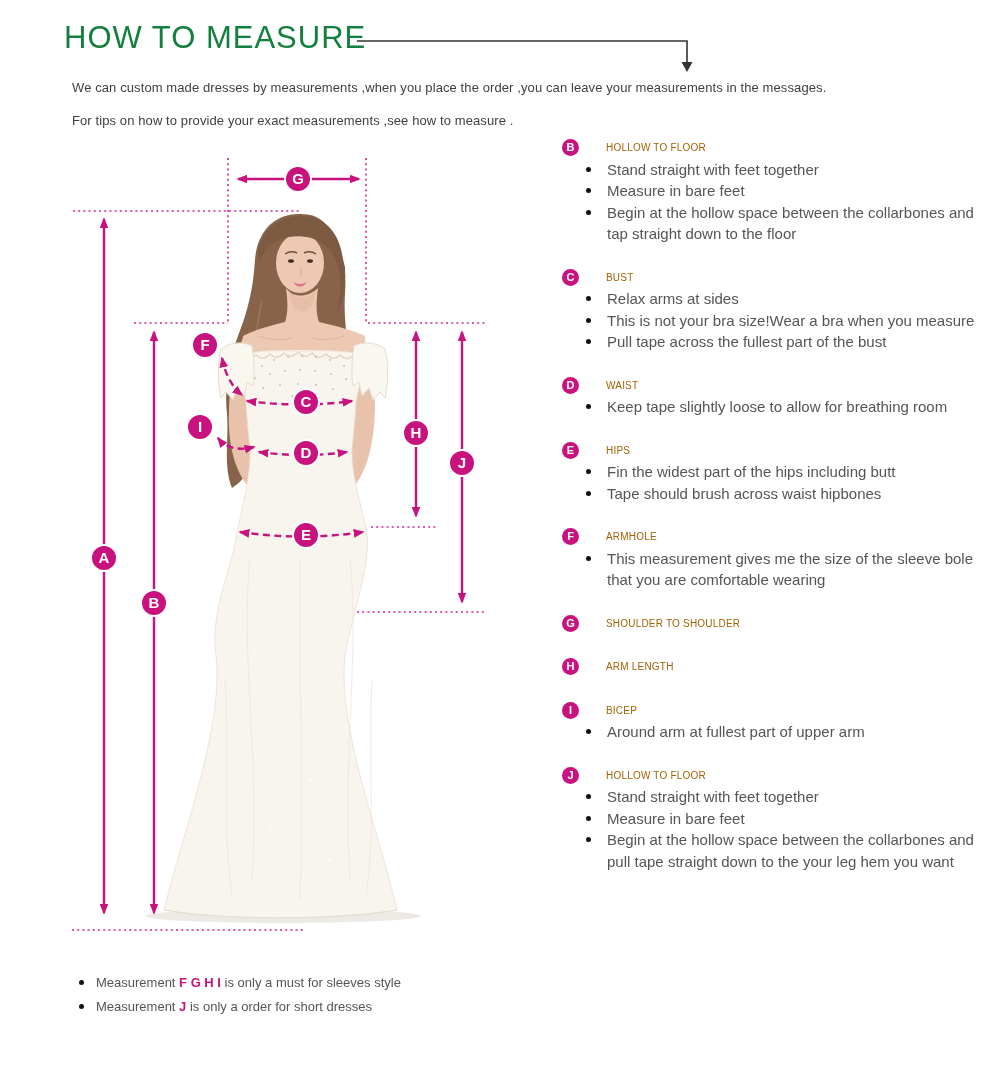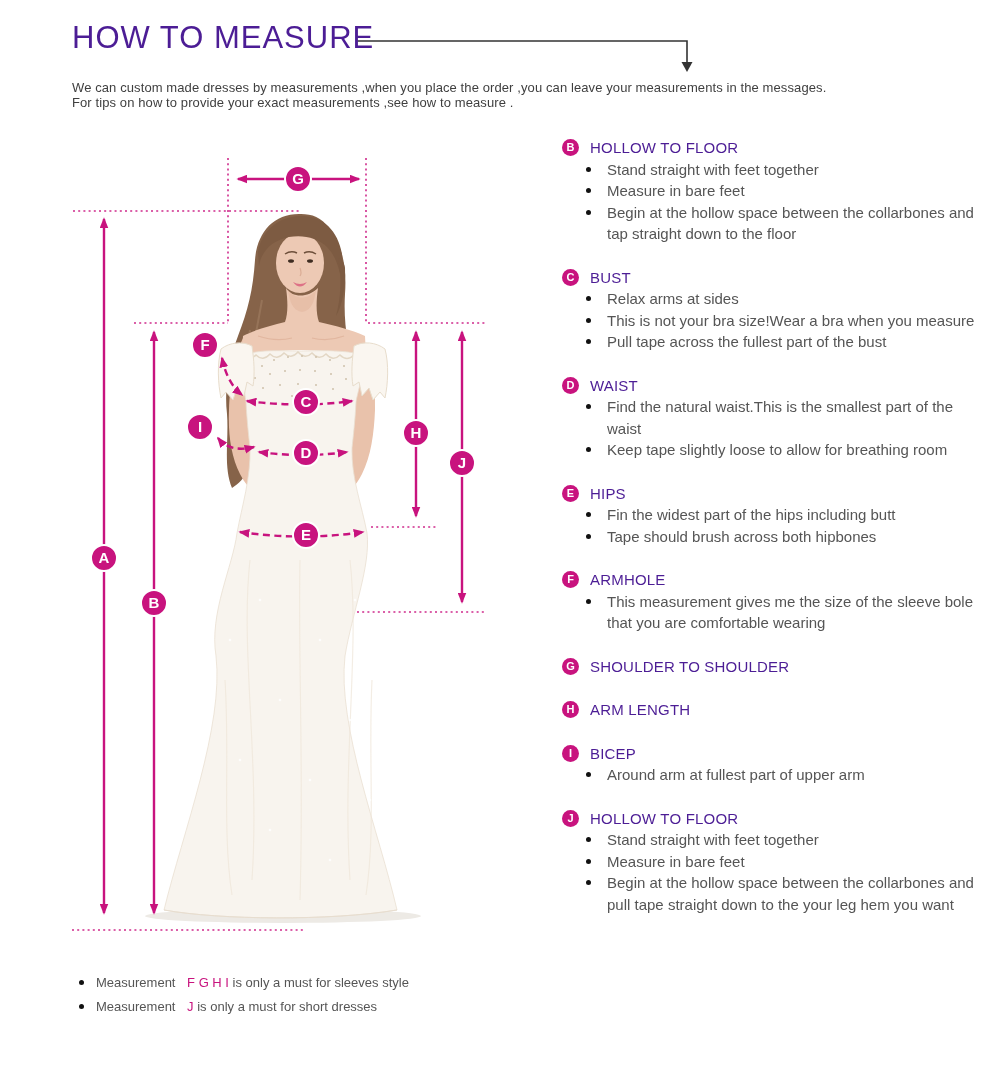--- a/index.html
+++ b/index.html
@@ -1,37 +1,37 @@
 <!DOCTYPE html>
 <html><head>
 <meta charset="utf-8">
 <style>
   html,body{margin:0;padding:0;background:#ffffff;}
   body{width:1000px;height:1076px;position:relative;font-family:"Liberation Sans",sans-serif;overflow:hidden;}
   .abs{position:absolute;}
   
-  .title{left:72px;top:20px;font-size:31px;color:#4c1d95;letter-spacing:1px;font-weight:400;white-space:nowrap;}
+  .title{left:64px;top:20px;font-size:31px;color:#15803d;letter-spacing:1px;font-weight:400;white-space:nowrap;}
   .intro{left:72px;font-size:13px;color:#3f3f3f;white-space:nowrap;letter-spacing:.1px;}
   .intro1{top:80px;}
-  .intro2{top:95px;}
+  .intro2{top:113px;}
   
   .panel{left:562px;top:137px;width:432px;}
   .sec{margin:0 0 22px 0;}
   .sec-head{display:flex;align-items:center;line-height:21.5px;}
   .badge{flex:0 0 auto;width:17px;height:17px;border-radius:50%;color:#fff;font-size:11px;font-weight:bold;text-align:center;line-height:17px;margin-right:11px;}
-  .sec-title{font-size:15px;color:#4c1d95;letter-spacing:.2px;}
+  .sec-title{font-size:10px;color:#a16207;letter-spacing:.2px;margin-left:16px;}
   ul.sec-bullets{list-style:none;margin:0;padding:0;}
   ul.sec-bullets li{position:relative;padding-left:45px;max-width:374px;line-height:21.5px;font-size:15px;color:#555;}
   ul.sec-bullets li::before{content:"";position:absolute;left:24px;top:8px;width:5px;height:5px;border-radius:50%;background:#111;}
   
   .notes{left:78px;top:971px;width:432px;}
   ul.note-list{list-style:none;margin:0;padding:0;}
   ul.note-list li{position:relative;padding-left:18px;max-width:402px;line-height:23.5px;font-size:13px;color:#555;}
   ul.note-list li::before{content:"";position:absolute;left:1px;top:9px;width:5px;height:5px;border-radius:50%;background:#111;}
-  .note-accent{font-weight:normal;margin-left:8px;}
+  .note-accent{font-weight:bold;}
   svg text{font-family:"Liberation Sans",sans-serif;}
 </style>
 </head>
 <body>
 
 <svg class="abs" style="left:0;top:0;" width="1000" height="1076" viewBox="0 0 1000 1076">
   <defs>
     <marker id="arr" viewBox="0 0 10 8" refX="8.5" refY="4" markerWidth="11" markerHeight="9" markerUnits="userSpaceOnUse" orient="auto-start-reverse">
       <path d="M0,0 L10,4 L0,8 Z" fill="#C8137E"></path>
     </marker>
@@ -219,33 +219,32 @@
         <li><span>Pull tape across the fullest part of the bust</span></li>
       </ul>
   </div>
 
   <div class="sec">
     <div class="sec-head">
       <span class="badge sec-letter" style="background: rgb(200, 19, 126);">D</span>
       <span class="sec-title">WAIST</span>
     </div>
     <ul class="sec-bullets">
-        <li><span>Find the natural waist.This is the smallest part of the waist</span></li>
         <li><span>Keep tape slightly loose to allow for breathing room</span></li>
       </ul>
   </div>
 
   <div class="sec">
     <div class="sec-head">
       <span class="badge sec-letter" style="background: rgb(200, 19, 126);">E</span>
       <span class="sec-title">HIPS</span>
     </div>
     <ul class="sec-bullets">
         <li><span>Fin the widest part of the hips including butt</span></li>
-        <li><span>Tape should brush across both hipbones</span></li>
+        <li><span>Tape should brush across waist hipbones</span></li>
       </ul>
   </div>
 
   <div class="sec">
     <div class="sec-head">
       <span class="badge sec-letter" style="background: rgb(200, 19, 126);">F</span>
       <span class="sec-title">ARMHOLE</span>
     </div>
     <ul class="sec-bullets">
         <li><span>This measurement gives me the size of the sleeve bole that you are comfortable wearing</span></li>
@@ -285,15 +284,15 @@
         <li><span>Stand straight with feet together</span></li>
         <li><span>Measure in bare feet</span></li>
         <li><span>Begin at the hollow space between the collarbones and pull tape straight down to the your leg hem you want</span></li>
       </ul>
   </div>
 </div>
 
 <div class="abs notes">
   <ul class="note-list">
       <li><span>Measurement </span><span class="note-accent" style="color: rgb(200, 19, 126);">F G H I</span><span> is only a must for sleeves style</span></li>
-      <li><span>Measurement </span><span class="note-accent" style="color: rgb(200, 19, 126);">J</span><span> is only a must for short dresses</span></li>
+      <li><span>Measurement </span><span class="note-accent" style="color: rgb(200, 19, 126);">J</span><span> is only a order for short dresses</span></li>
     </ul>
 </div>
 
 </body></html>

